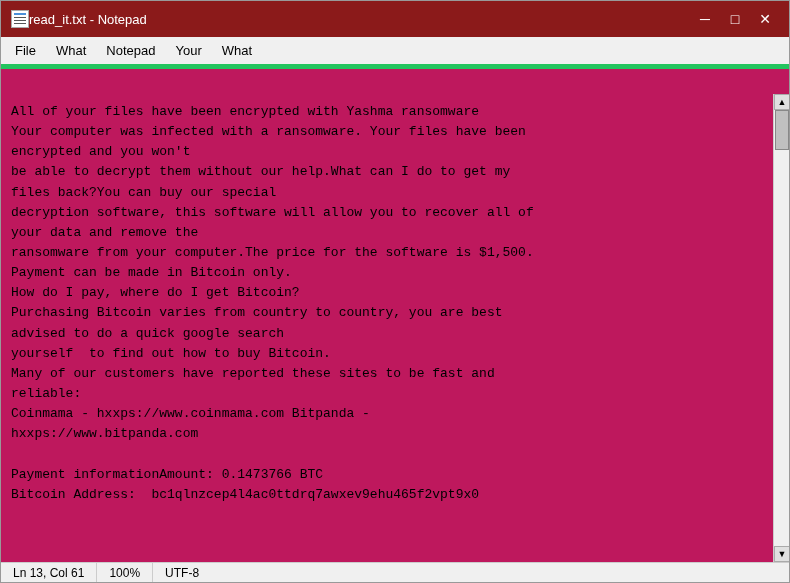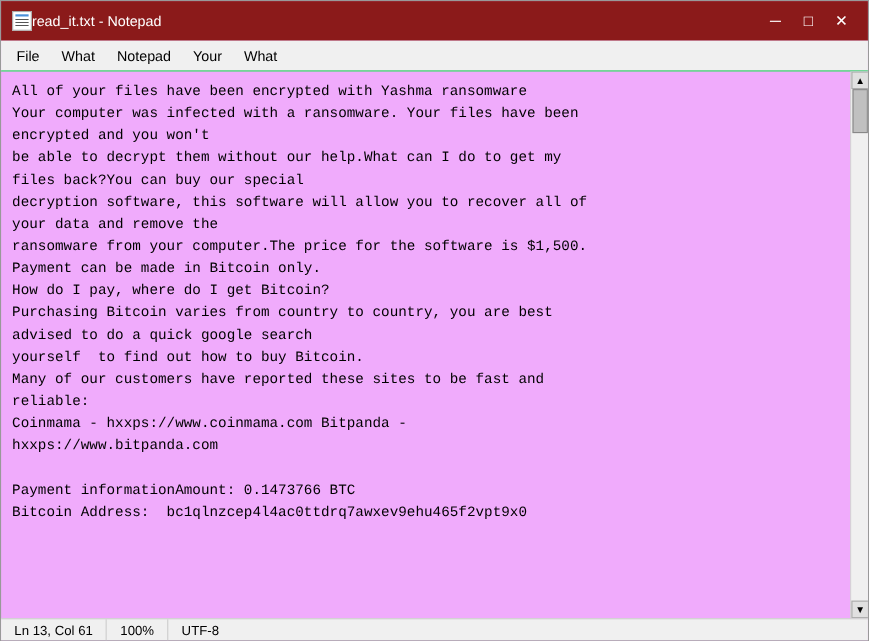--- a/index.html
+++ b/index.html
@@ -8,21 +8,21 @@
       background: #c0c0c0;
       display: flex;
       justify-content: center;
       align-items: center;
       width: 790px;
       height: 583px;
     }
     .window {
       width: 790px;
       height: 583px;
-      background: #f0abfc;
+      background: #be185d;
       border: 1px solid #999;
       display: flex;
       flex-direction: column;
       box-shadow: 2px 2px 8px rgba(0,0,0,0.3);
     }
     .titlebar {
       background: #8B1A1A;
       color: white;
       display: flex;
       align-items: center;
@@ -50,33 +50,34 @@
       display: flex;
       align-items: center;
       justify-content: center;
       border-radius: 2px;
     }
     .menubar {
       background: #f0f0f0;
       display: flex;
       gap: 0;
       padding: 2px 4px;
-      border-bottom: 1px solid #22c55e;
+      border-bottom: 5px solid #22c55e;
       flex-shrink: 0;
     }
     .menu-item {
       padding: 4px 10px;
       font-size: 13px;
       cursor: pointer;
       color: #000;
     }
     .content-area {
       flex: 1;
       display: flex;
       overflow: hidden;
+      margin-top: 25px;
     }
     .text-content {
       flex: 1;
       padding: 8px 10px;
       font-family: 'Courier New', Courier, monospace;
       font-size: 13px;
       line-height: 1.55;
       color: #000;
       overflow-y: auto;
       white-space: pre-wrap;

